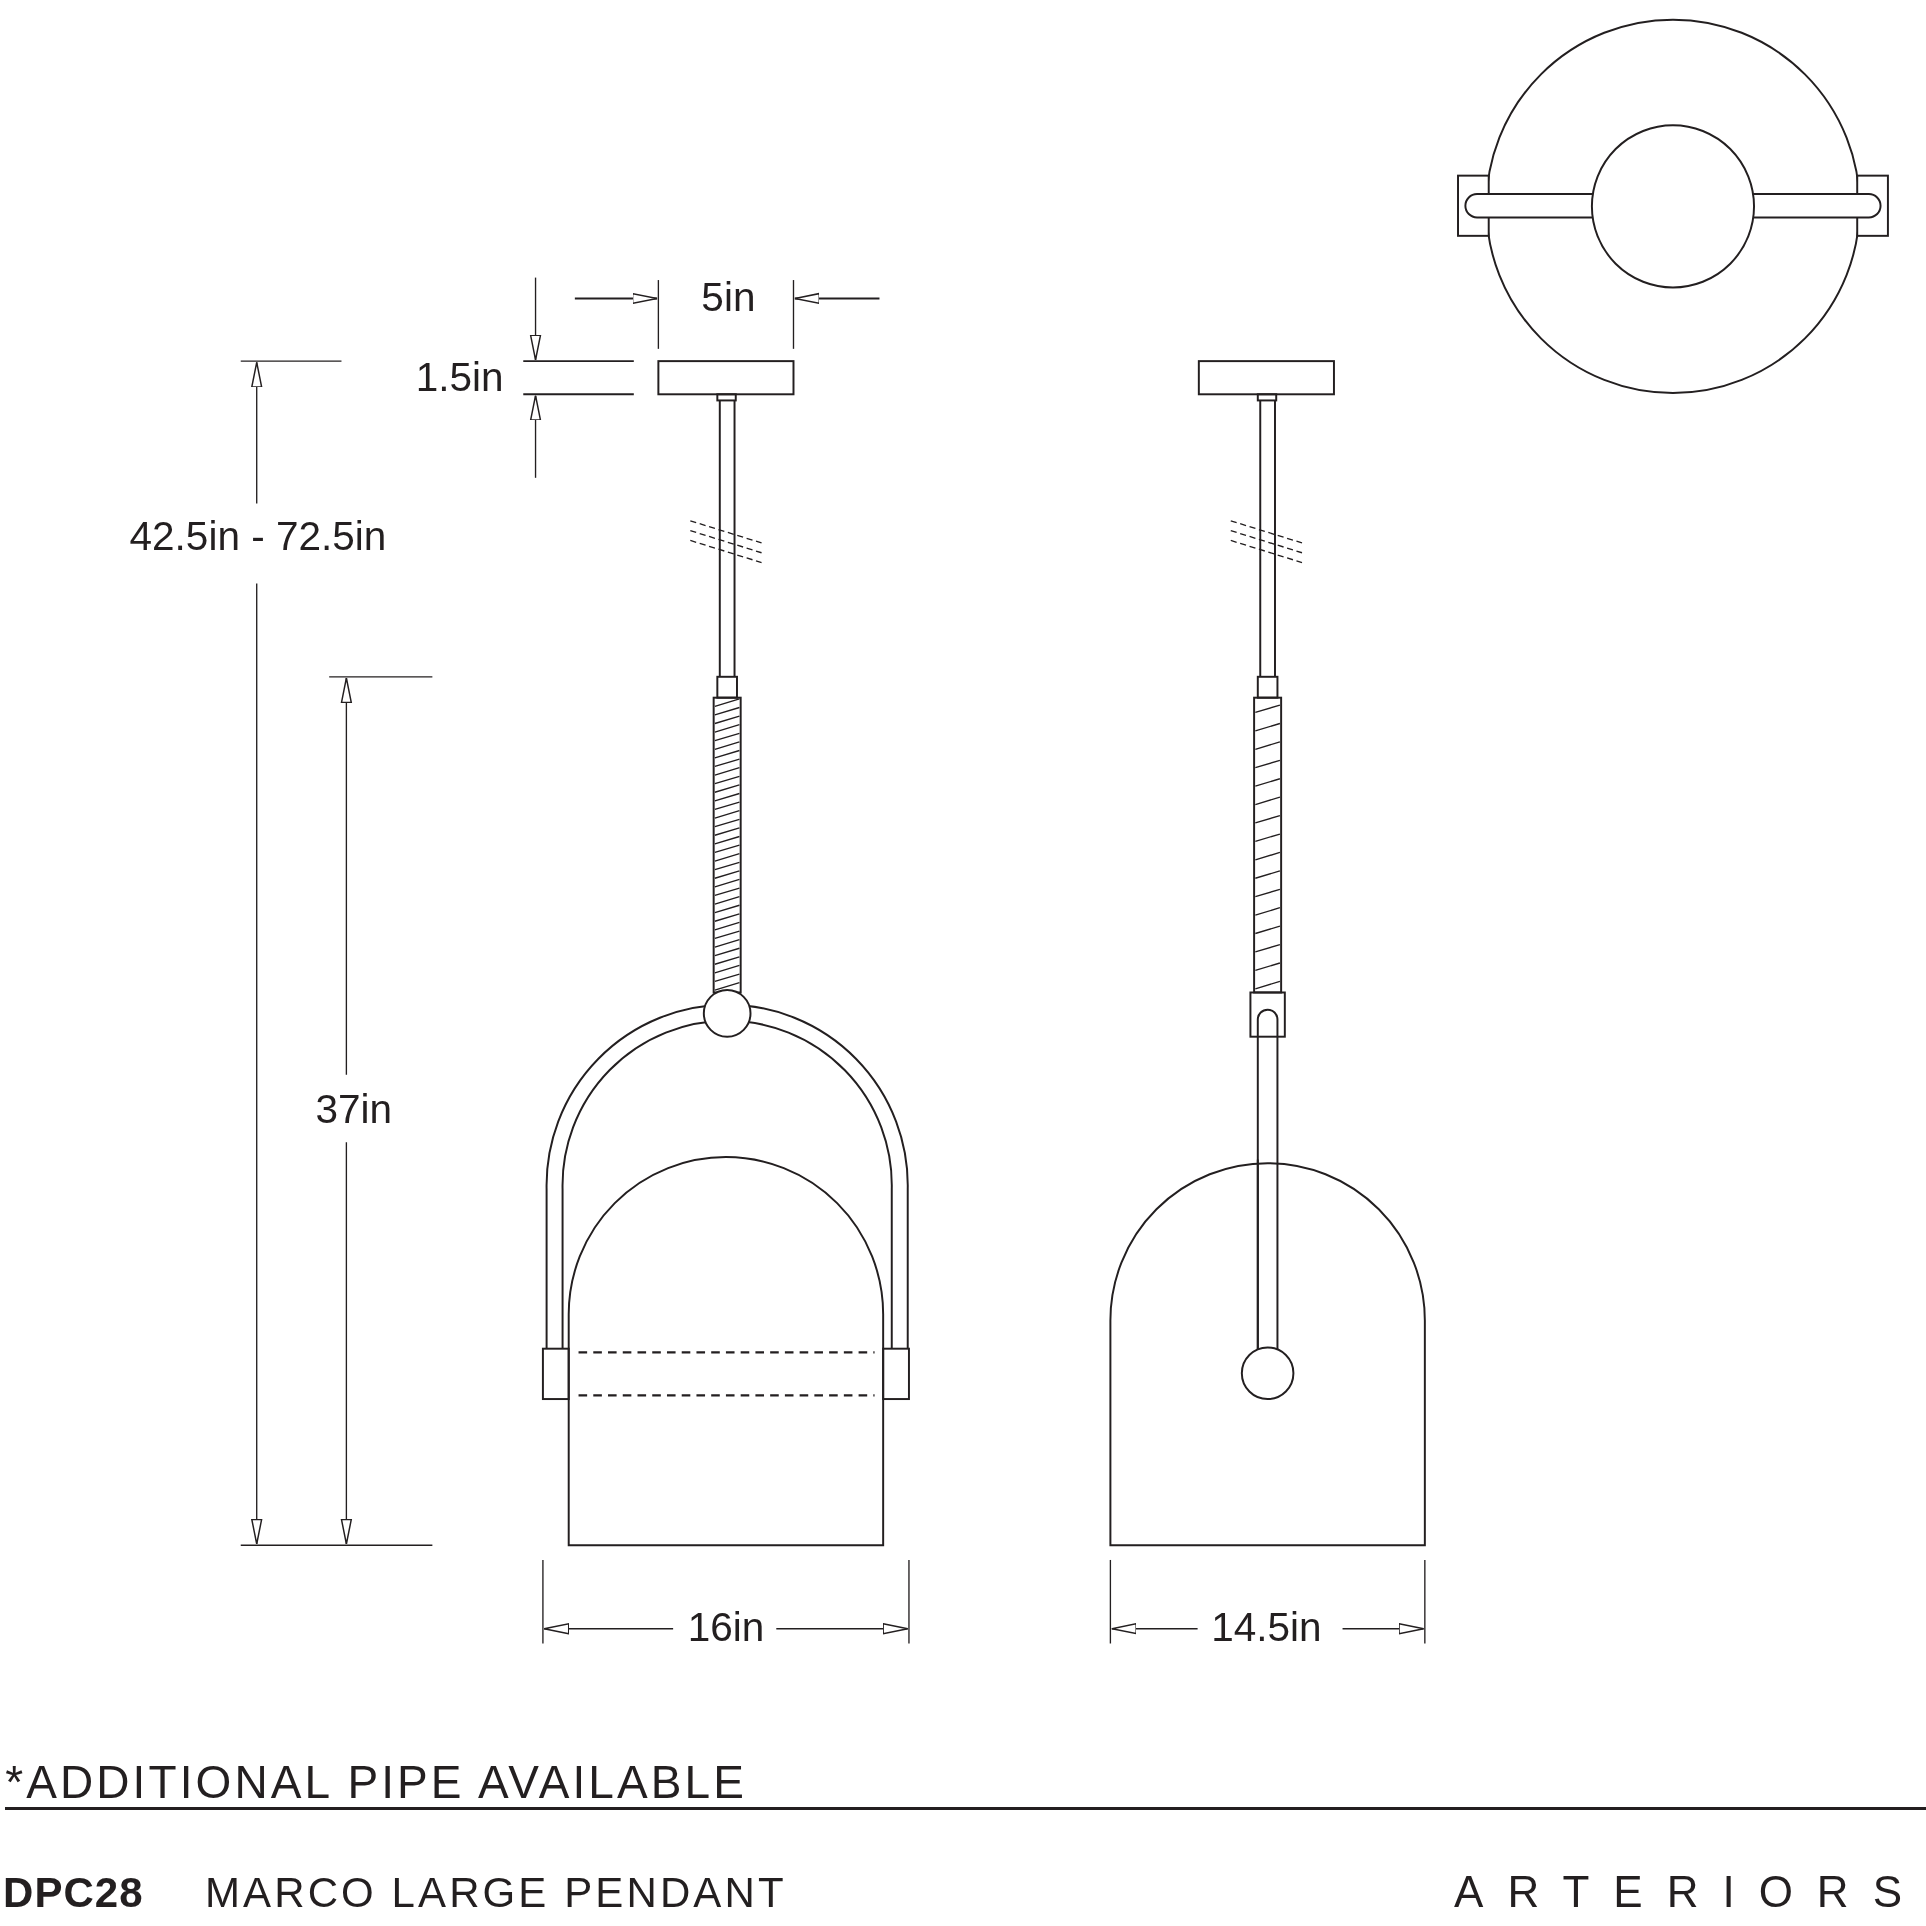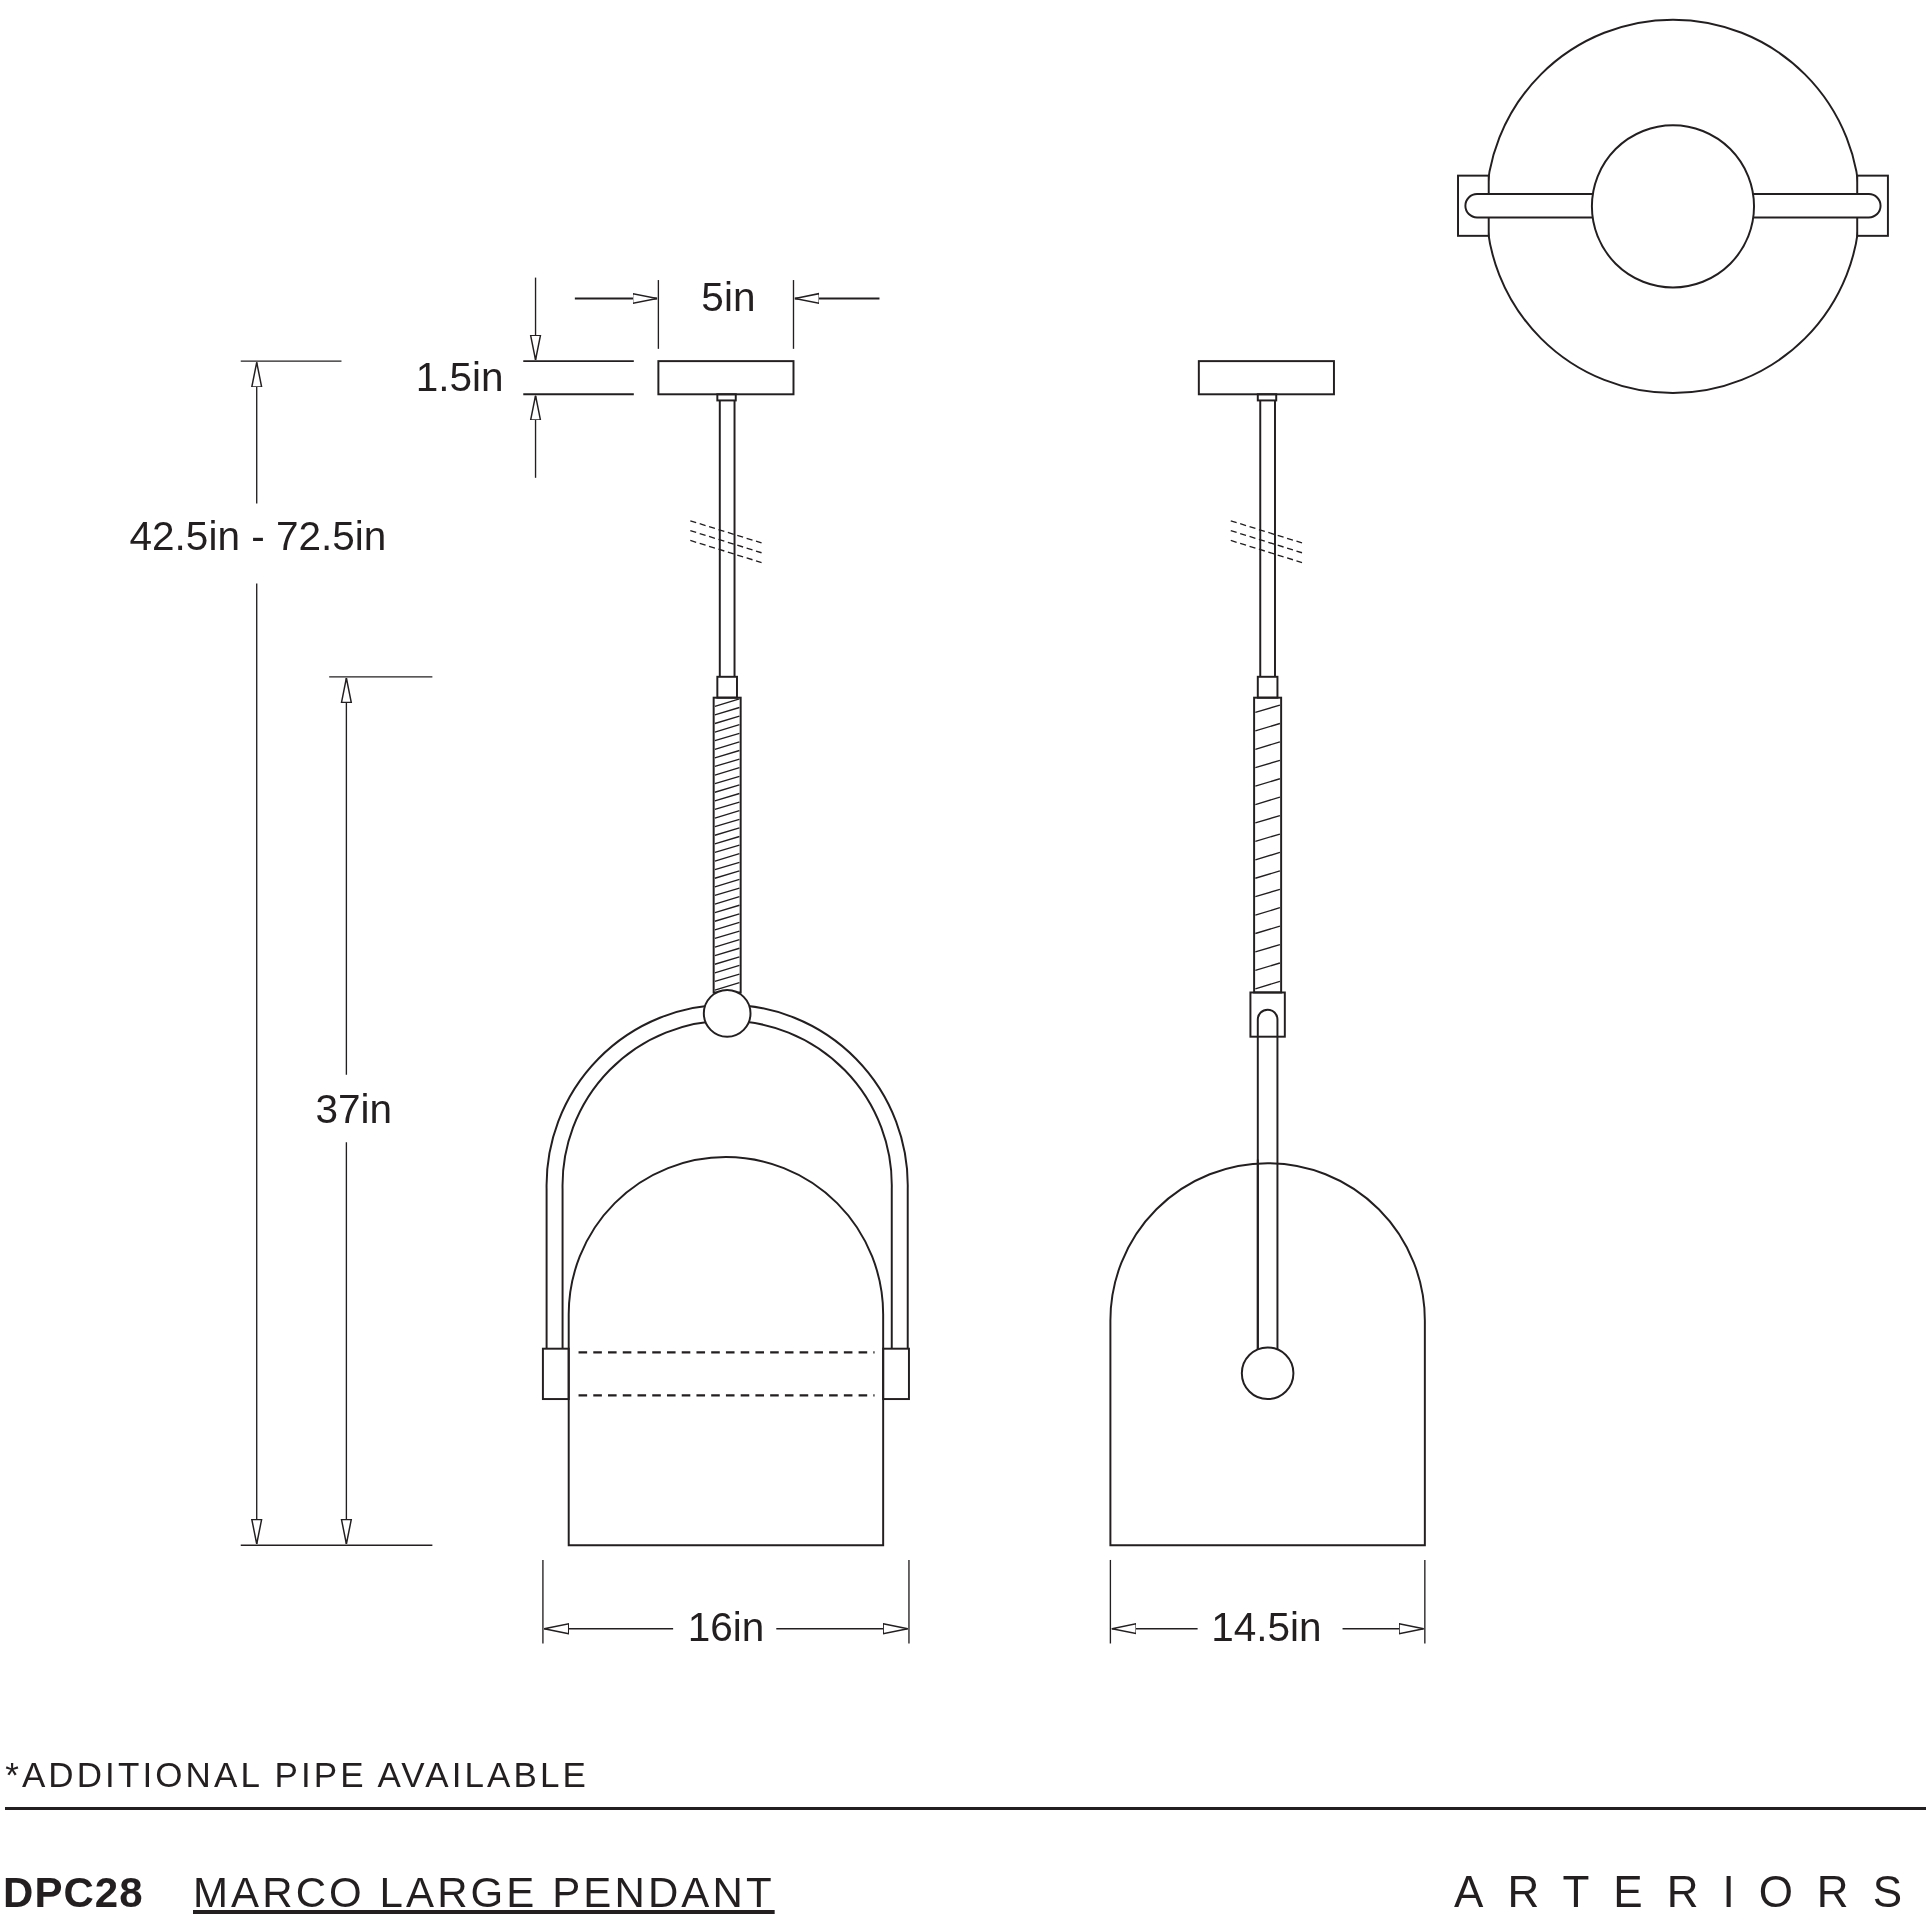--- a/index.html
+++ b/index.html
@@ -3,24 +3,24 @@
 <meta charset="utf-8">
 <style>
   html,body{margin:0;padding:0;background:#fff;}
   body{width:1926px;height:1926px;position:relative;overflow:hidden;font-family:"Liberation Sans",sans-serif;color:#231f20;}
   #drawing{position:absolute;left:0;top:0;width:1926px;height:1926px;}
   .ln{stroke:#231f20;stroke-width:1.6;fill:none;}
   .thin{stroke:#231f20;stroke-width:1.1;fill:none;}
   .dash{stroke:#231f20;stroke-width:2;fill:none;stroke-dasharray:7 5;}
   .fillw{fill:#fff;stroke:#231f20;stroke-width:1.6;}
   .dimtxt{font-family:"Liberation Sans",sans-serif;font-size:33px;fill:#231f20;}
-  .footer-note{position:absolute;left:5.2px;top:1755px;font-size:35px;letter-spacing:3.1px;text-align:center;}
+  .footer-note{position:absolute;left:5.2px;top:1755px;font-size:46px;letter-spacing:3.1px;text-align:center;}
   .rule{position:absolute;left:5.2px;right:0;top:1807px;height:2.6px;background:#231f20;}
   .sku{position:absolute;left:3.1px;top:1869px;font-size:42px;font-weight:bold;letter-spacing:1px;}
-  .pname{position:absolute;left:193px;top:1869px;font-size:42px;letter-spacing:3.1px;text-decoration:underline;}
+  .pname{position:absolute;left:205px;top:1869px;font-size:42px;letter-spacing:3.1px;}
   .brand{position:absolute;right:0px;top:1867px;font-size:44px;letter-spacing:24px;margin-left:38px;}
 </style>
 </head>
 <body>
 
 <svg id="drawing" viewBox="0 0 1568 1568" xmlns="http://www.w3.org/2000/svg">
   <defs>
     <marker id="arr" viewBox="0 0 20 10" refX="20" refY="5" markerWidth="20" markerHeight="10" orient="auto-start-reverse" markerUnits="userSpaceOnUse">
       <path d="M0,1 L20,5 L0,9 Z" fill="#fff" stroke="#231f20" stroke-width="1.2"></path>
     </marker>

